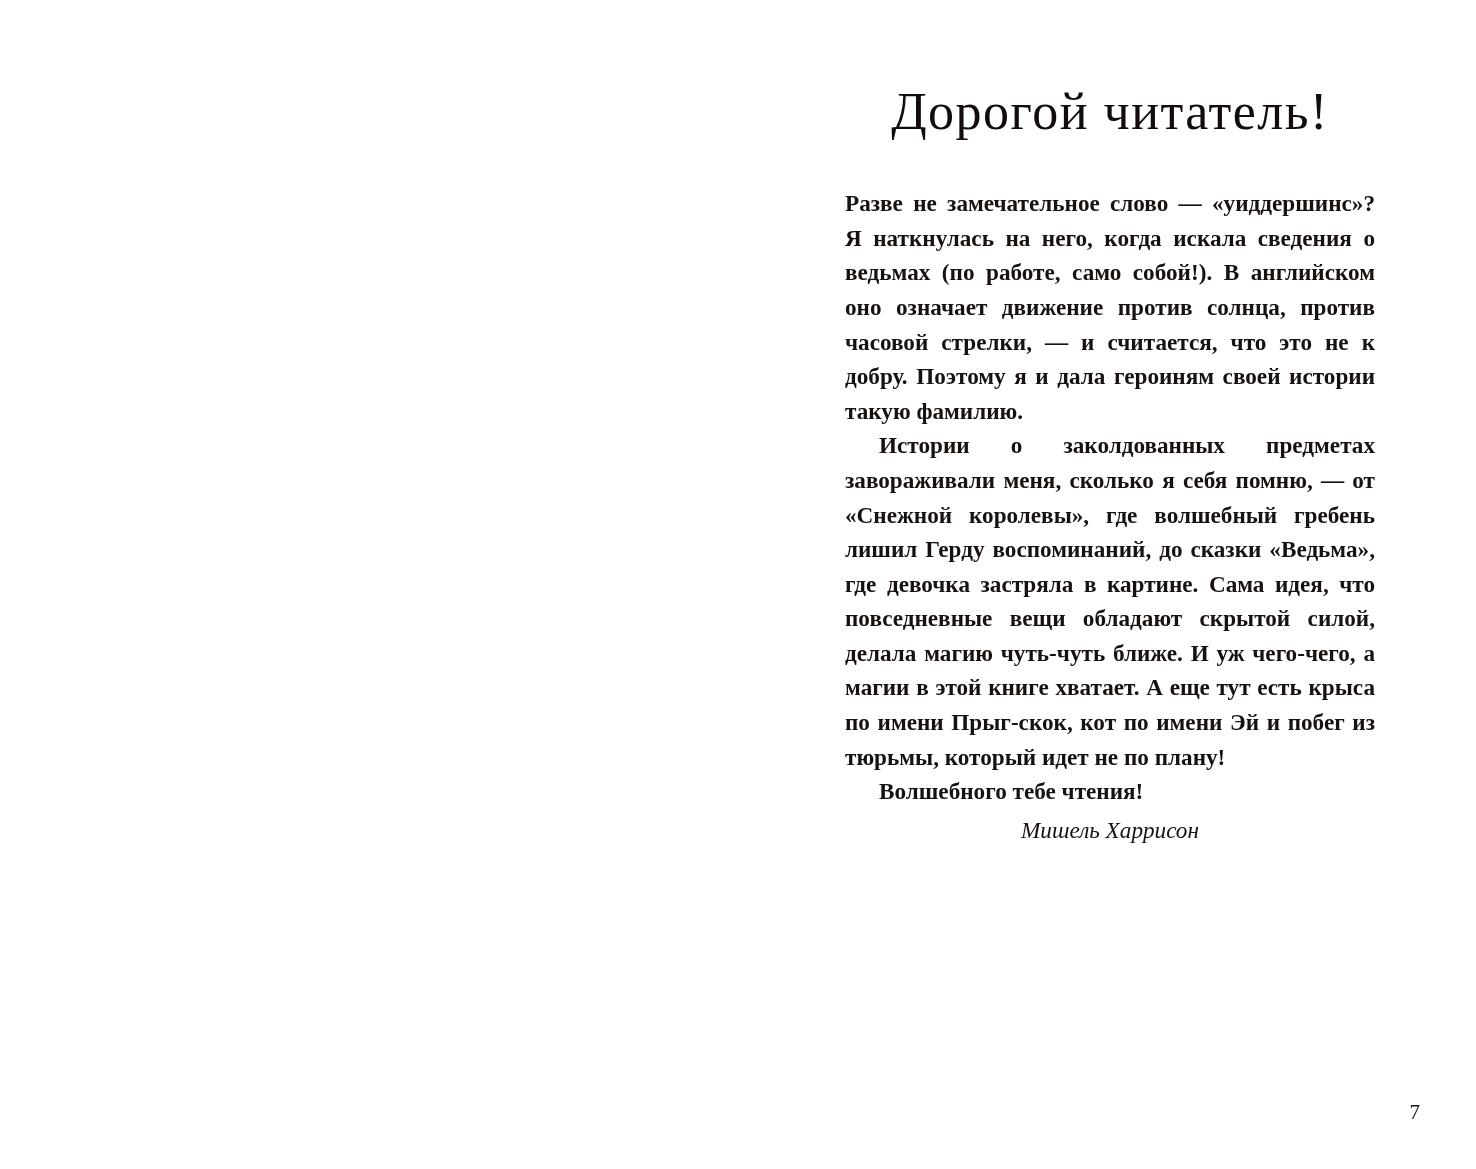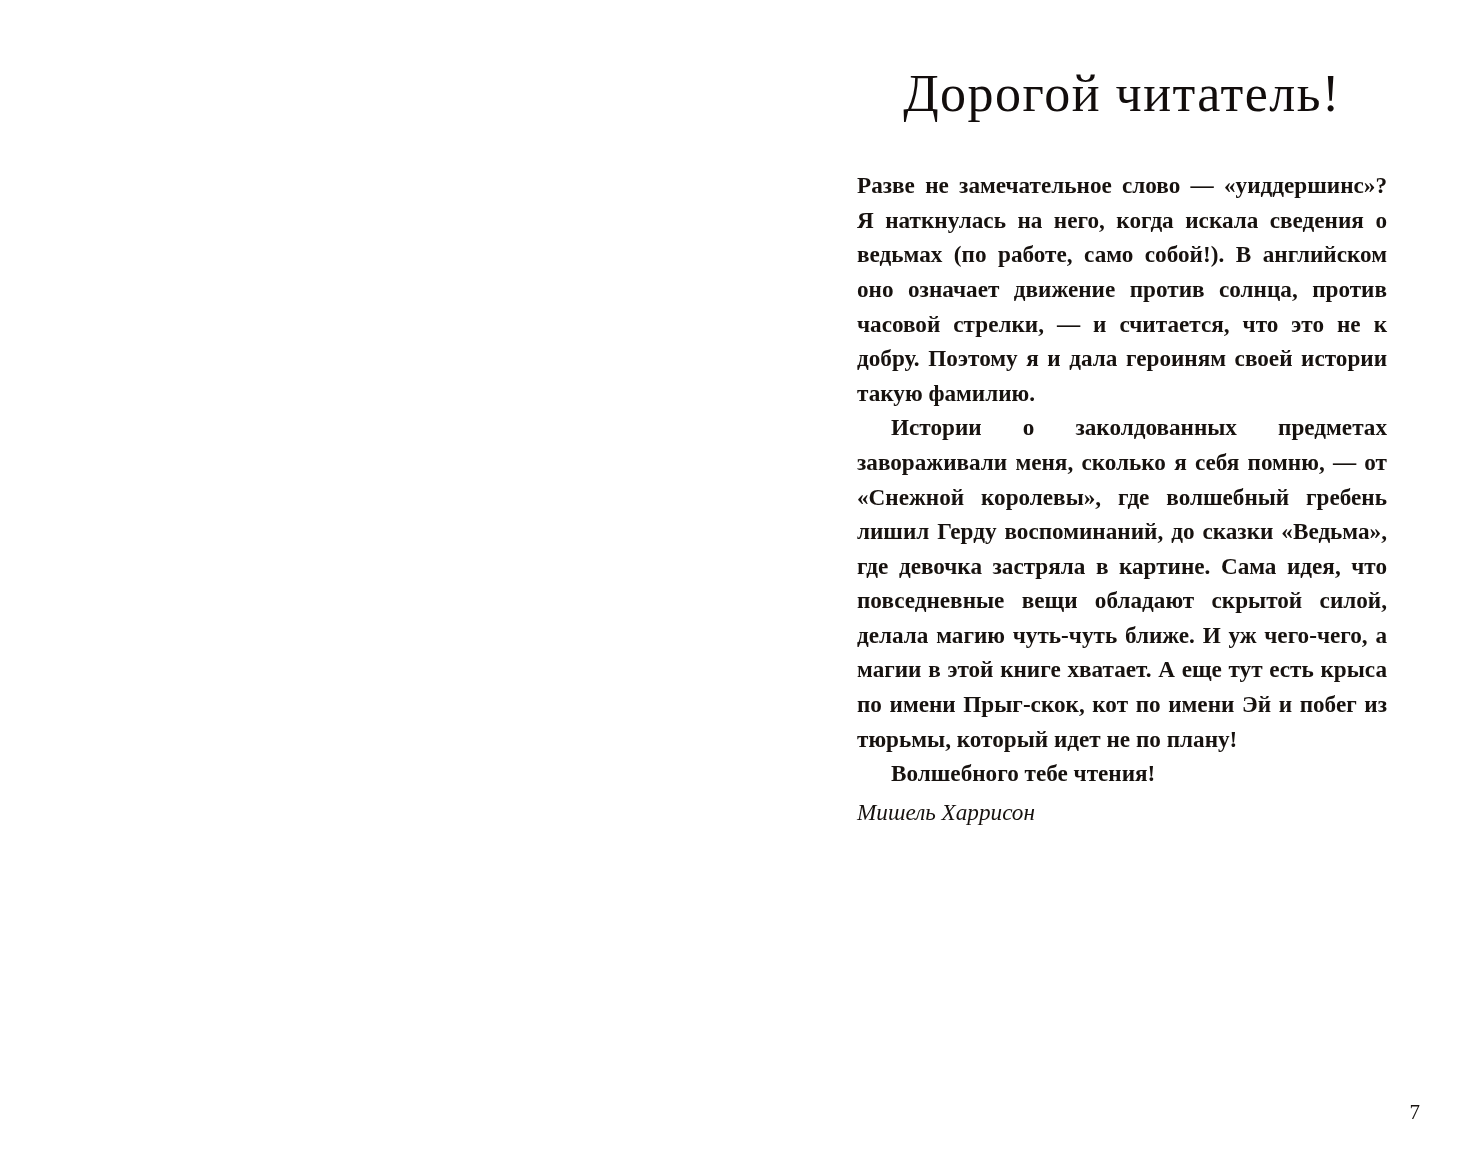--- a/index.html
+++ b/index.html
@@ -12,23 +12,22 @@
     width: 1476px;
     height: 1169px;
     background: #ffffff;
     overflow: hidden;
     font-family: "Liberation Serif", "DejaVu Serif", serif;
     color: #16110f;
   }
   .content {
     position: absolute;
     left: 845px;
-    top: 66px;
+    top: 84px;
     width: 530px;
-    margin-left: 12px;
   }
   .heading {
     font-family: "Liberation Serif", "DejaVu Serif", serif;
     font-size: 52px;
     line-height: 1.08;
     font-weight: 400;
     letter-spacing: 1.5px;
     margin: 0 0 46px 0;
     text-align: center;
     color: #120d0c;
@@ -44,21 +43,21 @@
     margin: 0;
     text-indent: 0;
     font-weight: bold;
   }
   .body-text p.indent {
     text-indent: 34px;
   }
   .signature {
     margin-top: 4px;
     font-style: italic;
-    text-align: left;
+    text-align: center;
     font-size: 23.2px;
     line-height: 34.6px;
     color: #17120f;
   }
   .folio {
     position: absolute;
     right: 56px;
     bottom: 44px;
     font-size: 21px;
     font-family: "Liberation Serif", "DejaVu Serif", serif;

